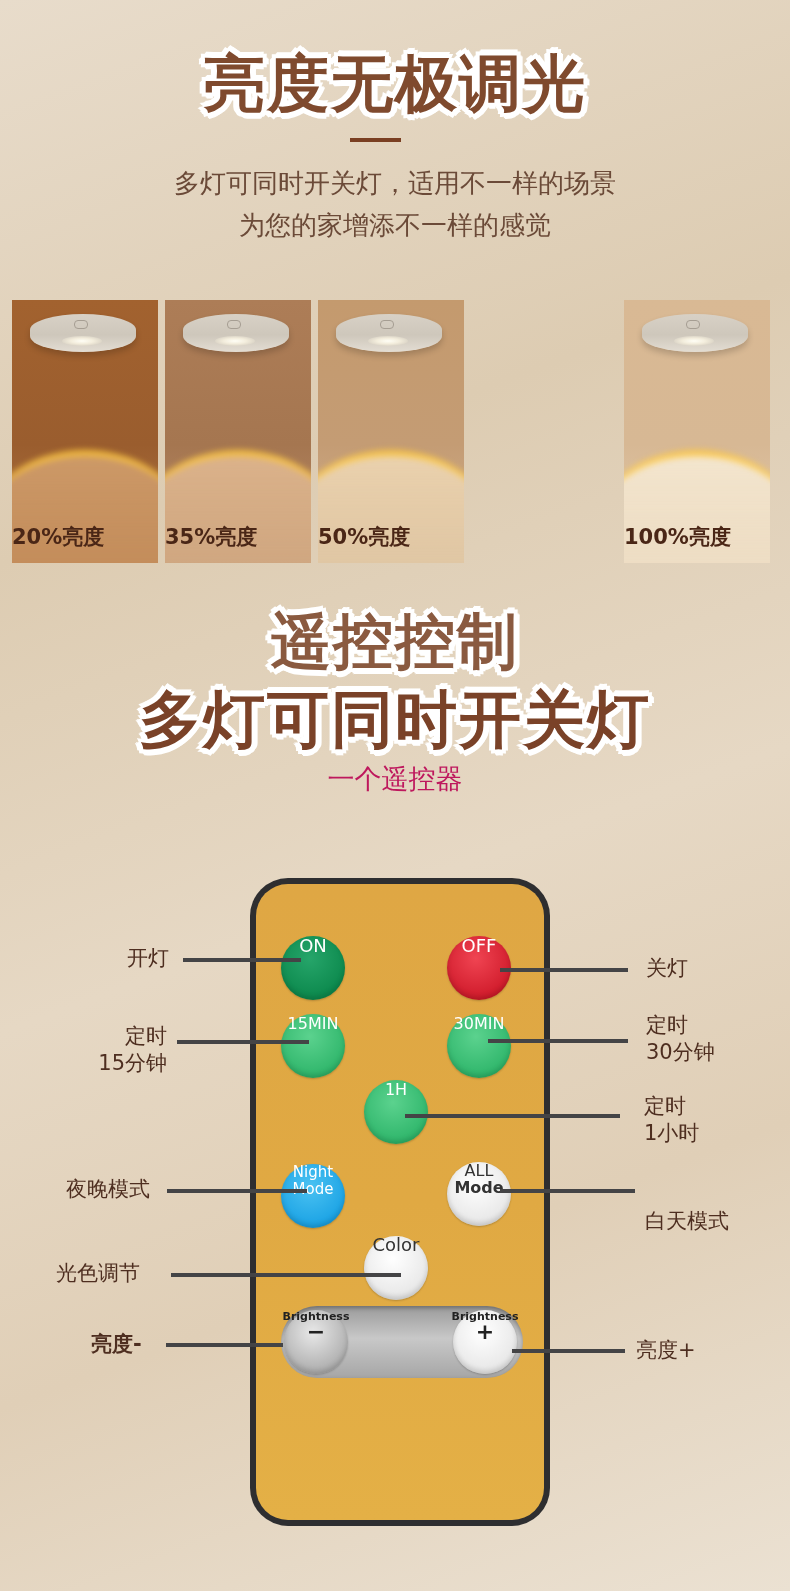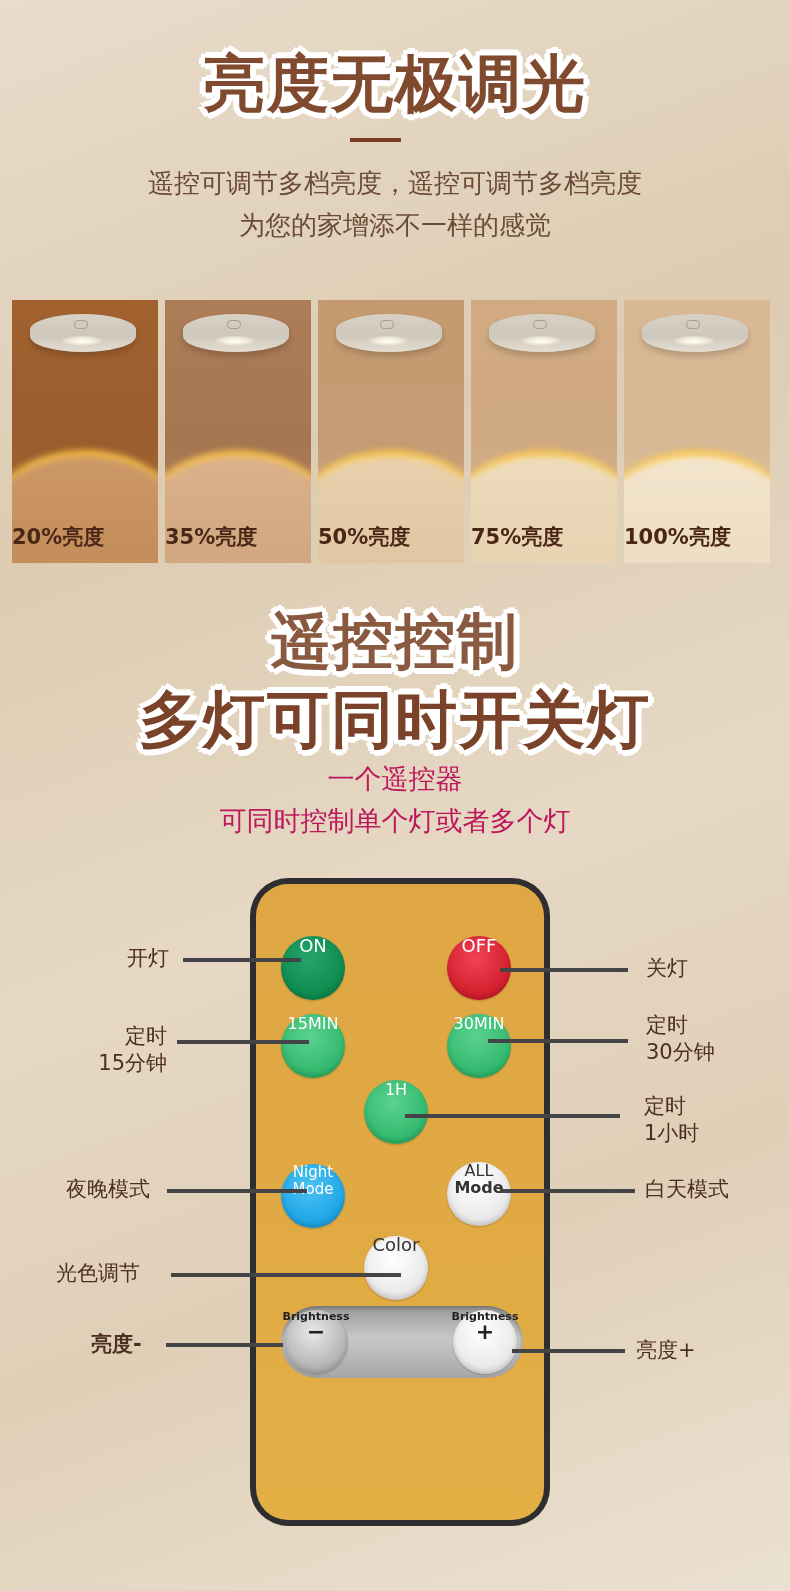--- a/index.html
+++ b/index.html
@@ -96,57 +96,51 @@
     position: absolute; font-size: 21px; color: #4e2e20; line-height: 27px;
   }
   .callout.right-align { text-align: right; }
 </style>
 </head>
 <body>
 
 <div class="big-title title1">亮度无极调光</div>
 <div class="divider"></div>
 <div class="sub sub1">
-  <div>遥控可调节多档亮度，遥控可调节多档亮度</div>
+  <div>多灯可同时开关灯，适用不一样的场景</div>
   <div>为您的家增添不一样的感觉</div>
 </div>
 
 <div class="panels">
   <div class="panel" style="left:0; background: linear-gradient(180deg,#a2622f 0%,#9a5d2e 55%,#b17a48 100%);">
     <div class="lamp"></div>
     <div class="cone" style="background: linear-gradient(180deg, rgba(210,160,110,0.9), rgba(190,130,80,0.6));"></div>
     <div class="label">20%亮度</div>
   </div>
   <div class="panel" style="left:153px; background: linear-gradient(180deg,#ad7d57 0%,#a57650 55%,#bb9070 100%);">
     <div class="lamp"></div>
     <div class="cone" style="background: linear-gradient(180deg, rgba(225,185,145,0.9), rgba(200,160,120,0.6));"></div>
     <div class="label">35%亮度</div>
   </div>
   <div class="panel" style="left:306px; background: linear-gradient(180deg,#c49a6e 0%,#c49c74 55%,#d2b493 100%);">
     <div class="lamp"></div>
     <div class="cone" style="background: linear-gradient(180deg, rgba(238,215,180,0.9), rgba(215,190,155,0.6));"></div>
     <div class="label">50%亮度</div>
-  </div>
-  <div class="panel" style="left:459px; background: linear-gradient(180deg,#d1aa82 0%,#cfa983 55%,#dcc1a0 100%);">
-    <div class="lamp"></div>
-    <div class="cone" style="background: linear-gradient(180deg, rgba(242,225,195,0.9), rgba(225,205,170,0.6));"></div>
-    <div class="label">75%亮度</div>
   </div>
   <div class="panel" style="left:612px; background: linear-gradient(180deg,#d9b994 0%,#d7b894 55%,#e4cdb1 100%);">
     <div class="lamp"></div>
     <div class="cone" style="background: linear-gradient(180deg, rgba(246,234,212,0.9), rgba(232,215,188,0.6));"></div>
     <div class="label">100%亮度</div>
   </div>
 </div>
 
 <div class="big-title title2">遥控控制</div>
 <div class="big-title title3">多灯可同时开关灯</div>
 <div class="sub sub2">
   <div>一个遥控器</div>
-  <div>可同时控制单个灯或者多个灯</div>
 </div>
 
 <div class="remote">
   <div class="remote-face">
     <div class="btn green-dark" style="left:25px; top:52px;">
         <span>ON</span>
       </div>
     <div class="btn red" style="left:191px; top:52px;">
         <span>OFF</span>
       </div>
@@ -202,16 +196,16 @@
 </div>
 <div class="callout" style="left:646px; top:1012px;">
   <div>定时</div>
   <div>30分钟</div>
 </div>
 <div class="callout" style="left:644px; top:1093px;">
   <div>定时</div>
   <div>1小时</div>
 </div>
 <div class="callout" style="left:66px; top:1176px;">夜晚模式</div>
-<div class="callout" style="left:645px; top:1176px;text-align:center;">白天模式</div>
+<div class="callout" style="left:645px; top:1208px;text-align:center;">白天模式</div>
 <div class="callout" style="left:56px; top:1260px;">光色调节</div>
 <div class="callout" style="left:91px; top:1331px;font-weight:bold;">亮度-</div>
 <div class="callout" style="left:636px; top:1337px;">亮度+</div>
 
 </body></html>

